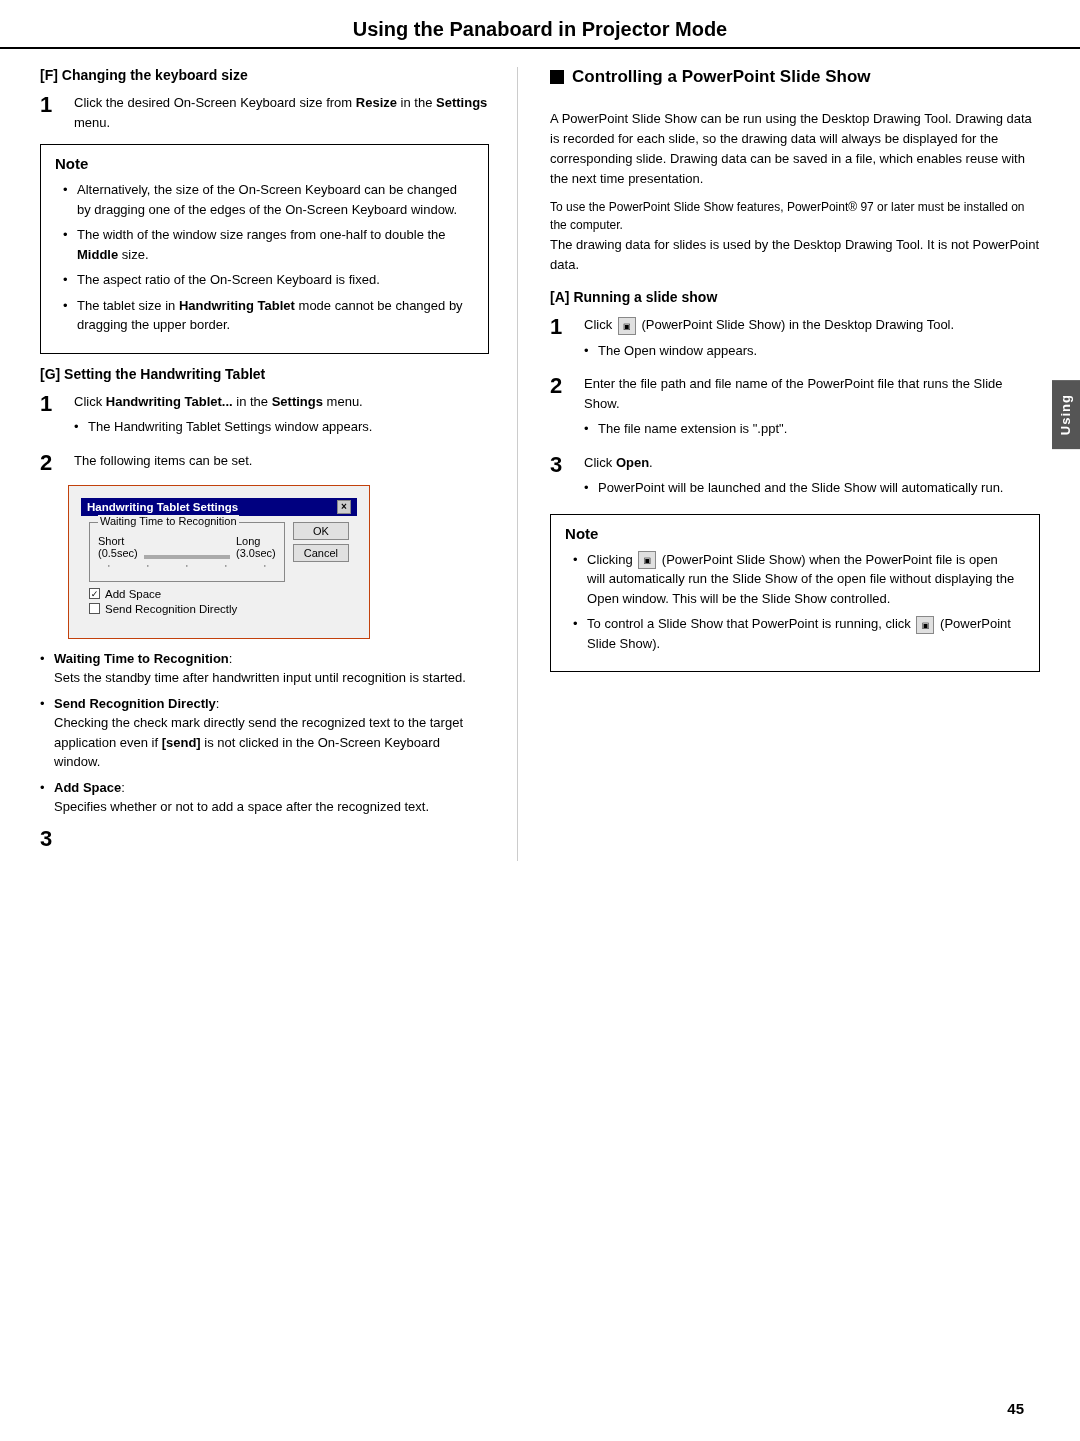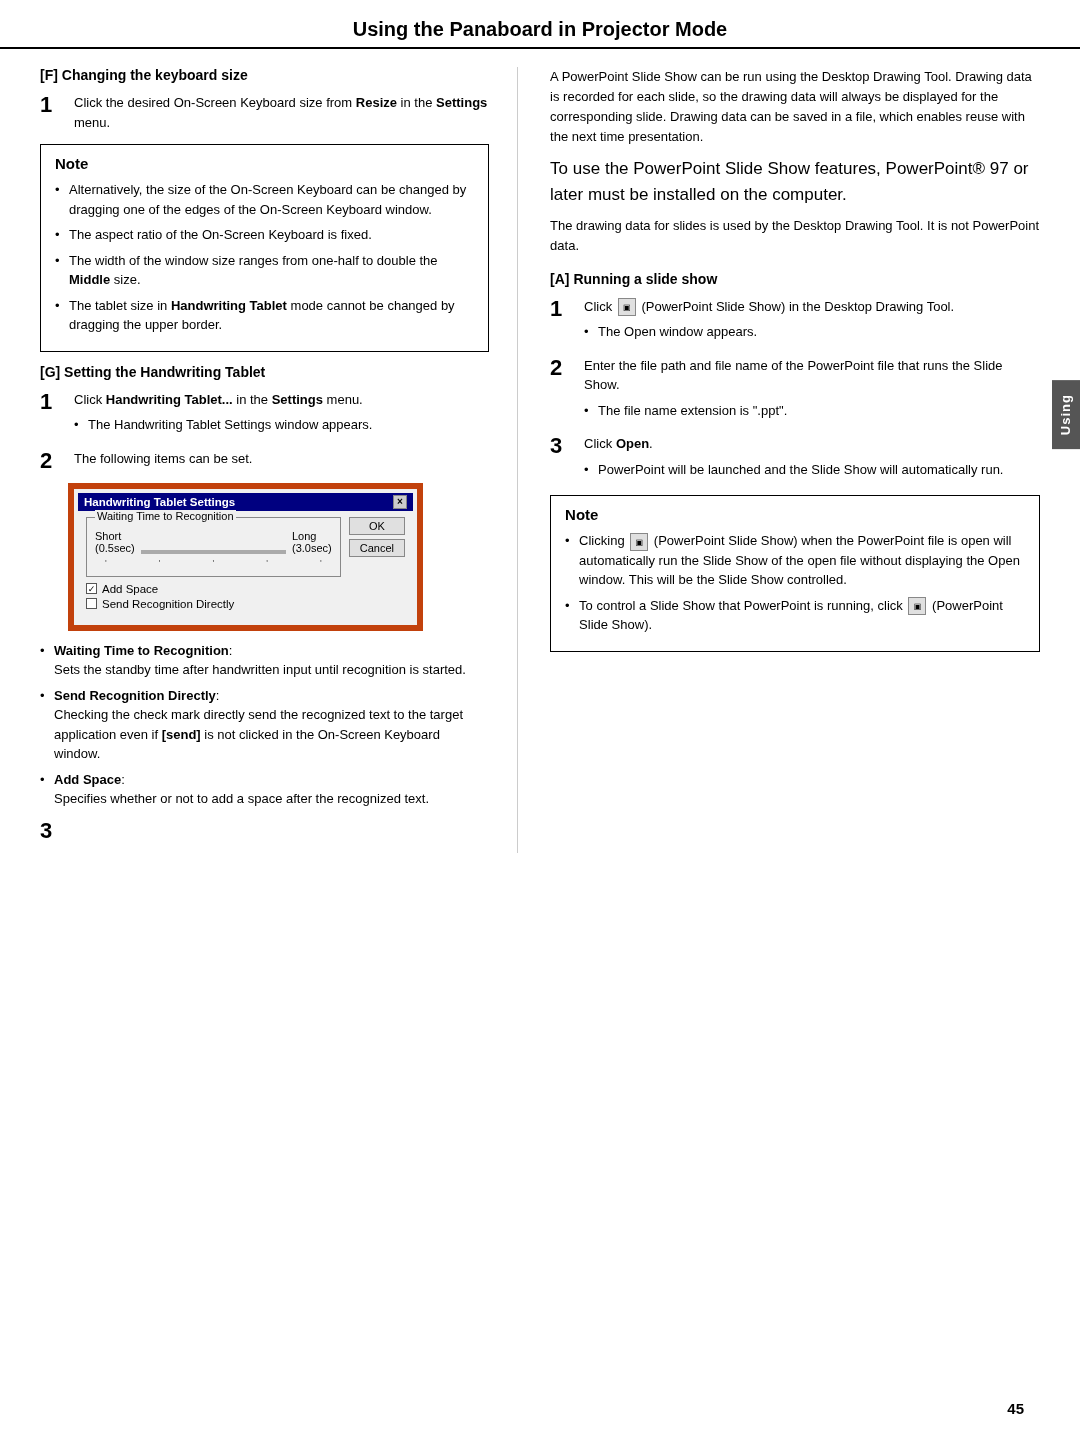--- a/index.html
+++ b/index.html
@@ -93,21 +93,21 @@
       margin: 12px 0;
     }
     .note-title {
       font-size: 15px;
       font-weight: bold;
       margin-bottom: 8px;
     }
     .bullet-list {
       list-style: none;
       padding: 0;
-      margin: 0;
+      margin: 8px;
     }
     .bullet-list li {
       padding-left: 14px;
       position: relative;
       margin-bottom: 6px;
       font-size: 13px;
       line-height: 1.5;
     }
     .bullet-list li::before {
       content: "•";
@@ -127,24 +127,24 @@
       font-size: 13px;
       line-height: 1.5;
     }
     .sub-bullet li::before {
       content: "•";
       position: absolute;
       left: 0;
     }
     
     .dialog-screenshot {
-      border: 6px solid #c2410c;
+      border: 1px solid #c2410c;
       margin: 10px 0 10px 28px;
-      padding: 4px;
-      width: 355px;
+      padding: 12px;
+      width: 302px;
       font-size: 11.5px;
       background: #f0f0f0;
     }
     .dialog-titlebar {
       background: #000080;
       color: #fff;
       font-size: 11.5px;
       font-weight: bold;
       padding: 2px 6px;
       display: flex;
@@ -303,22 +303,22 @@
           <div class="step-number">1</div>
           <div class="step-content">
             Click the desired On-Screen Keyboard size from <b>Resize</b> in the <b>Settings</b> menu.
           </div>
         </div>
 
         <div class="note-box">
           <div class="note-title">Note</div>
           <ul class="bullet-list">
             <li>Alternatively, the size of the On-Screen Keyboard can be changed by dragging one of the edges of the On-Screen Keyboard window.</li>
+            <li>The width of the window size ranges from one-half to double the <b>Middle</b> size.</li>
             <li>The aspect ratio of the On-Screen Keyboard is fixed.</li>
-            <li>The width of the window size ranges from one-half to double the <b>Middle</b> size.</li>
             <li>The tablet size in <b>Handwriting Tablet</b> mode cannot be changed by dragging the upper border.</li>
           </ul>
         </div>
       </div>
 
       <div>
         <div class="section-heading">[G]  Setting the Handwriting Tablet</div>
 
         <div class="step">
           <div class="step-number">1</div>
@@ -389,23 +389,27 @@
 
         <div class="step">
           <div class="step-number">3</div>
         </div>
       </div>
 
     </div>
 
     <div class="col-right">
 
+      <div class="section-heading-black-box">
+        <div class="black-square"></div>
+        <div class="section-heading-main">Controlling a PowerPoint Slide Show</div>
+      </div>
 
       <p style="margin-bottom:8px;line-height:1.55;font-size:13px;">A PowerPoint Slide Show can be run using the Desktop Drawing Tool. Drawing data is recorded for each slide, so the drawing data will always be displayed for the corresponding slide. Drawing data can be saved in a file, which enables reuse with the next time presentation.</p>
-      <p style="margin-bottom:8px;line-height:1.55;font-size:17px;">To use the PowerPoint Slide Show features, PowerPoint® 97 or later must be installed on the computer.</p>
+      <p style="line-height:1.55;font-size:12px;">To use the PowerPoint Slide Show features, PowerPoint® 97 or later must be installed on the computer.</p>
       <p style="margin-bottom:14px;line-height:1.55;font-size:13px;">The drawing data for slides is used by the Desktop Drawing Tool. It is not PowerPoint data.</p>
 
       <div>
         <div class="section-heading">[A]  Running a slide show</div>
 
         <div class="step">
           <div class="step-number">1</div>
           <div class="step-content">
             Click <span class="icon-ppt">▣</span> (PowerPoint Slide Show) in the Desktop Drawing Tool.
             <ul class="sub-bullet">

